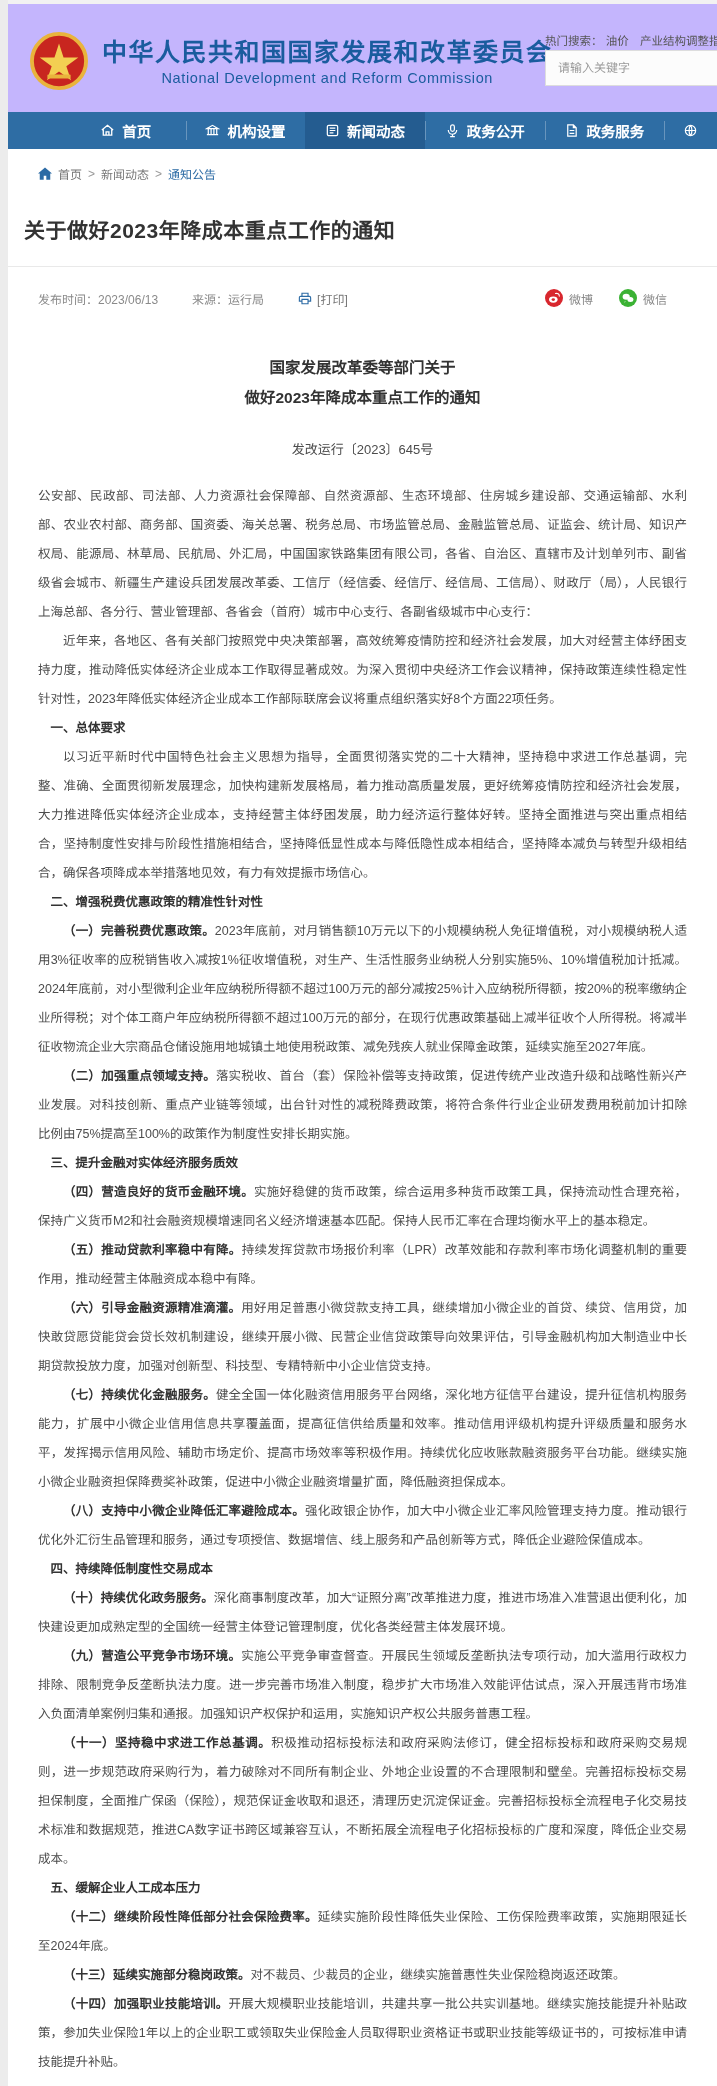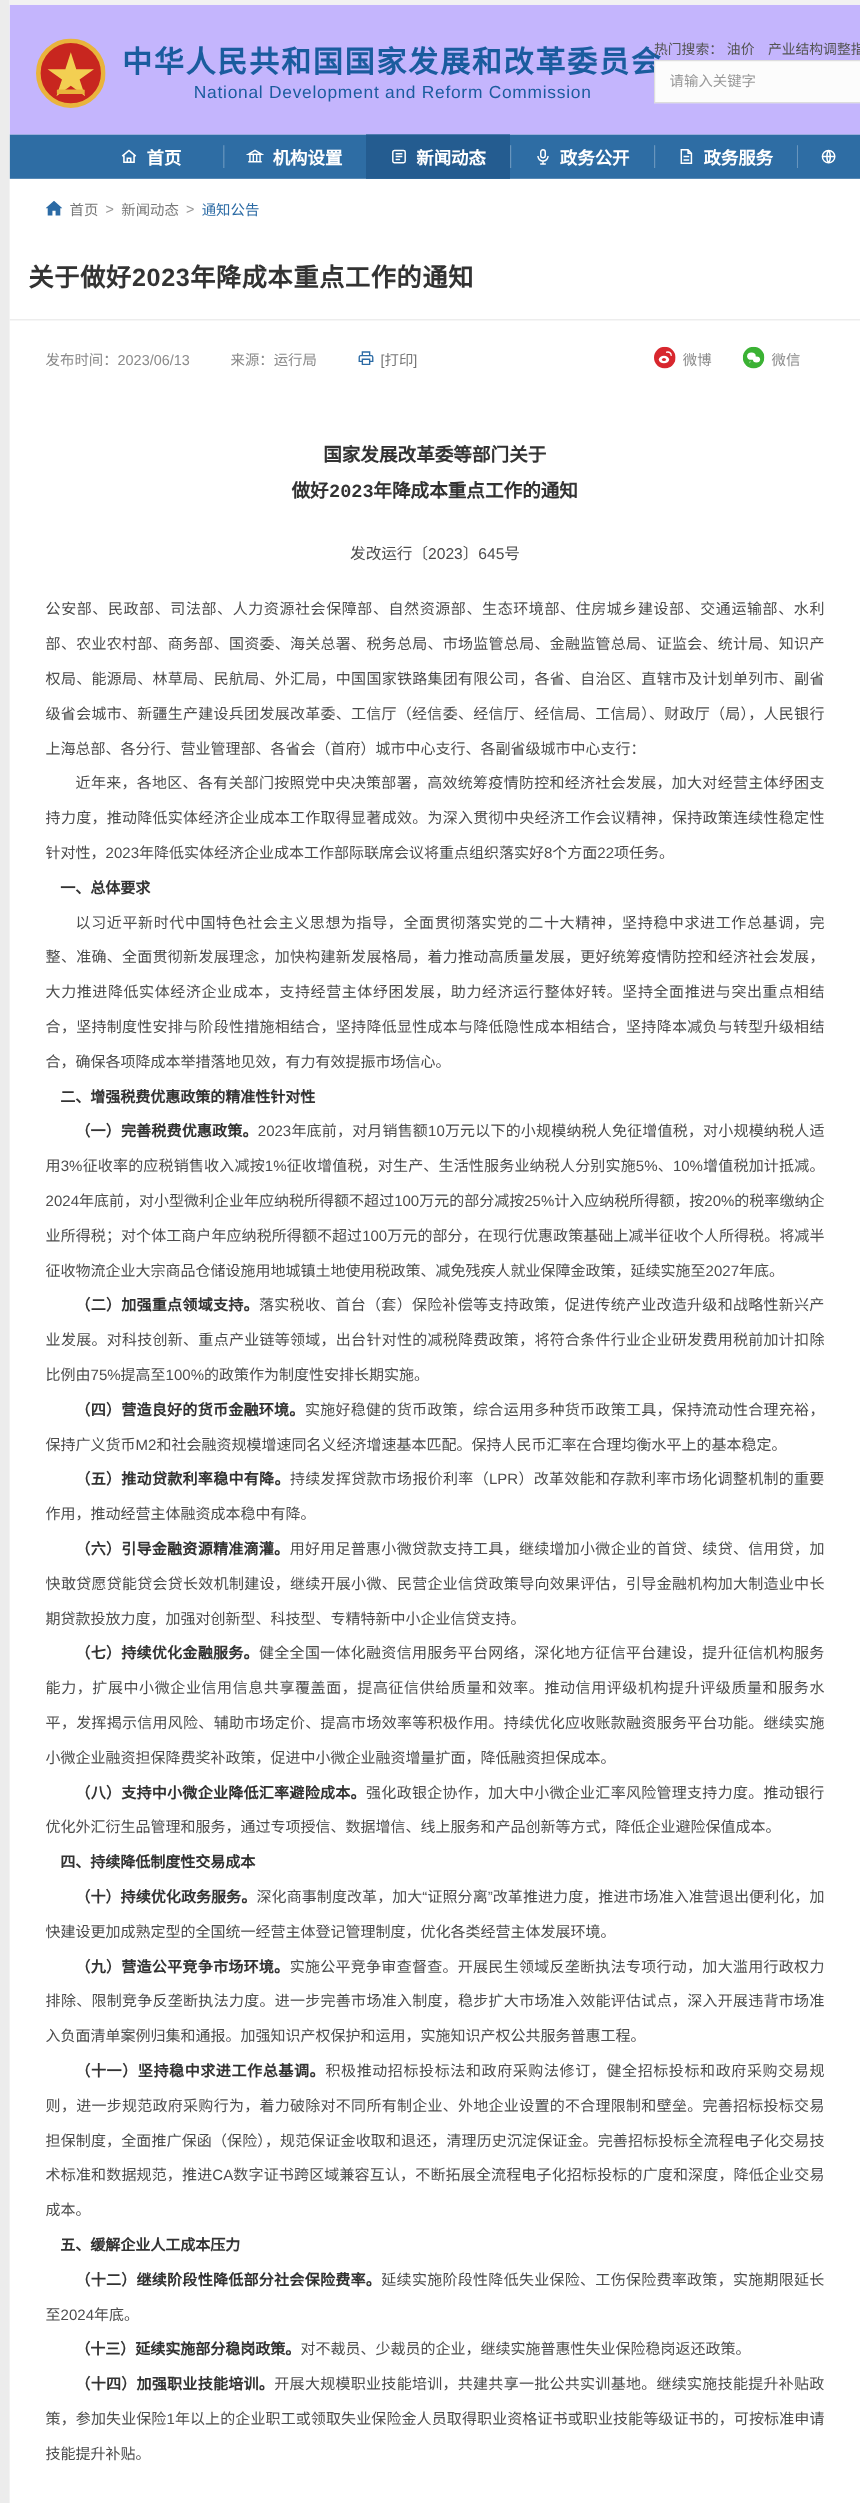--- a/index.html
+++ b/index.html
@@ -41,21 +41,21 @@
   .meta-row { padding:22px 30px 6px; font-size:12px; color:#8a8a8a; display:flex; align-items:center; }
   .meta-item { margin-right:34px; display:flex; align-items:center; gap:5px; }
   .print-btn { color:#777; text-decoration:none; display:flex; align-items:center; gap:5px; cursor:pointer; }
   .print-btn svg { width:14px; height:13px; }
   .share { margin-left:auto; display:flex; align-items:center; gap:26px; padding-right:20px; }
   .share a { display:flex; align-items:center; gap:6px; color:#8a8a8a; text-decoration:none; cursor:pointer; }
   .share svg { width:18px; height:18px; }
 
   
   .doc { padding:18px 30px 34px; }
-  .doc-title { text-align:center; font-size:15.5px; font-weight:bold; color:#333; line-height:1.95; margin-top:34px;font-family:Liberation Mono, monospace; }
+  .doc-title { text-align:center; font-size:15.5px; font-weight:bold; color:#333; line-height:1.95; margin-top:22px; }
   .doc-number { text-align:center; font-size:13px; color:#4c4c4c; margin:26px 0 24px; }
   .doc-body p { font-size:12.5px; color:#4c4c4c; line-height:29px; text-align:justify; }
   .doc-body p.recipients { text-indent:0; }
   .doc-body p.p, .doc-body p.item { text-indent:2em; }
   .doc-body p.h { text-indent:1em; font-weight:bold; color:#333; }
   .doc-body p strong { color:#333; }
 </style>
 </head>
 <body>
 
@@ -177,20 +177,21 @@
     </div>
     <div class="doc-number">发改运行〔2023〕645号</div>
     <div class="doc-body">
         <p class="recipients">公安部、民政部、司法部、人力资源社会保障部、自然资源部、生态环境部、住房城乡建设部、交通运输部、水利部、农业农村部、商务部、国资委、海关总署、税务总局、市场监管总局、金融监管总局、证监会、统计局、知识产权局、能源局、林草局、民航局、外汇局，中国国家铁路集团有限公司，各省、自治区、直辖市及计划单列市、副省级省会城市、新疆生产建设兵团发展改革委、工信厅（经信委、经信厅、经信局、工信局）、财政厅（局），人民银行上海总部、各分行、营业管理部、各省会（首府）城市中心支行、各副省级城市中心支行：</p>
         <p class="p">近年来，各地区、各有关部门按照党中央决策部署，高效统筹疫情防控和经济社会发展，加大对经营主体纾困支持力度，推动降低实体经济企业成本工作取得显著成效。为深入贯彻中央经济工作会议精神，保持政策连续性稳定性针对性，2023年降低实体经济企业成本工作部际联席会议将重点组织落实好8个方面22项任务。</p>
         <p class="h">一、总体要求</p>
         <p class="p">以习近平新时代中国特色社会主义思想为指导，全面贯彻落实党的二十大精神，坚持稳中求进工作总基调，完整、准确、全面贯彻新发展理念，加快构建新发展格局，着力推动高质量发展，更好统筹疫情防控和经济社会发展，大力推进降低实体经济企业成本，支持经营主体纾困发展，助力经济运行整体好转。坚持全面推进与突出重点相结合，坚持制度性安排与阶段性措施相结合，坚持降低显性成本与降低隐性成本相结合，坚持降本减负与转型升级相结合，确保各项降成本举措落地见效，有力有效提振市场信心。</p>
         <p class="h">二、增强税费优惠政策的精准性针对性</p>
         <p class="item"><strong>（一）完善税费优惠政策。</strong>2023年底前，对月销售额10万元以下的小规模纳税人免征增值税，对小规模纳税人适用3%征收率的应税销售收入减按1%征收增值税，对生产、生活性服务业纳税人分别实施5%、10%增值税加计抵减。2024年底前，对小型微利企业年应纳税所得额不超过100万元的部分减按25%计入应纳税所得额，按20%的税率缴纳企业所得税；对个体工商户年应纳税所得额不超过100万元的部分，在现行优惠政策基础上减半征收个人所得税。将减半征收物流企业大宗商品仓储设施用地城镇土地使用税政策、减免残疾人就业保障金政策，延续实施至2027年底。</p>
         <p class="item"><strong>（二）加强重点领域支持。</strong>落实税收、首台（套）保险补偿等支持政策，促进传统产业改造升级和战略性新兴产业发展。对科技创新、重点产业链等领域，出台针对性的减税降费政策，将符合条件行业企业研发费用税前加计扣除比例由75%提高至100%的政策作为制度性安排长期实施。</p>
+        <p class="h">三、提升金融对实体经济服务质效</p>
         <p class="item"><strong>（四）营造良好的货币金融环境。</strong>实施好稳健的货币政策，综合运用多种货币政策工具，保持流动性合理充裕，保持广义货币M2和社会融资规模增速同名义经济增速基本匹配。保持人民币汇率在合理均衡水平上的基本稳定。</p>
         <p class="item"><strong>（五）推动贷款利率稳中有降。</strong>持续发挥贷款市场报价利率（LPR）改革效能和存款利率市场化调整机制的重要作用，推动经营主体融资成本稳中有降。</p>
         <p class="item"><strong>（六）引导金融资源精准滴灌。</strong>用好用足普惠小微贷款支持工具，继续增加小微企业的首贷、续贷、信用贷，加快敢贷愿贷能贷会贷长效机制建设，继续开展小微、民营企业信贷政策导向效果评估，引导金融机构加大制造业中长期贷款投放力度，加强对创新型、科技型、专精特新中小企业信贷支持。</p>
         <p class="item"><strong>（七）持续优化金融服务。</strong>健全全国一体化融资信用服务平台网络，深化地方征信平台建设，提升征信机构服务能力，扩展中小微企业信用信息共享覆盖面，提高征信供给质量和效率。推动信用评级机构提升评级质量和服务水平，发挥揭示信用风险、辅助市场定价、提高市场效率等积极作用。持续优化应收账款融资服务平台功能。继续实施小微企业融资担保降费奖补政策，促进中小微企业融资增量扩面，降低融资担保成本。</p>
         <p class="item"><strong>（八）支持中小微企业降低汇率避险成本。</strong>强化政银企协作，加大中小微企业汇率风险管理支持力度。推动银行优化外汇衍生品管理和服务，通过专项授信、数据增信、线上服务和产品创新等方式，降低企业避险保值成本。</p>
         <p class="h">四、持续降低制度性交易成本</p>
         <p class="item"><strong>（十）持续优化政务服务。</strong>深化商事制度改革，加大“证照分离”改革推进力度，推进市场准入准营退出便利化，加快建设更加成熟定型的全国统一经营主体登记管理制度，优化各类经营主体发展环境。</p>
         <p class="item"><strong>（九）营造公平竞争市场环境。</strong>实施公平竞争审查督查。开展民生领域反垄断执法专项行动，加大滥用行政权力排除、限制竞争反垄断执法力度。进一步完善市场准入制度，稳步扩大市场准入效能评估试点，深入开展违背市场准入负面清单案例归集和通报。加强知识产权保护和运用，实施知识产权公共服务普惠工程。</p>
         <p class="item"><strong>（十一）坚持稳中求进工作总基调。</strong>积极推动招标投标法和政府采购法修订，健全招标投标和政府采购交易规则，进一步规范政府采购行为，着力破除对不同所有制企业、外地企业设置的不合理限制和壁垒。完善招标投标交易担保制度，全面推广保函（保险），规范保证金收取和退还，清理历史沉淀保证金。完善招标投标全流程电子化交易技术标准和数据规范，推进CA数字证书跨区域兼容互认，不断拓展全流程电子化招标投标的广度和深度，降低企业交易成本。</p>
         <p class="h">五、缓解企业人工成本压力</p>

